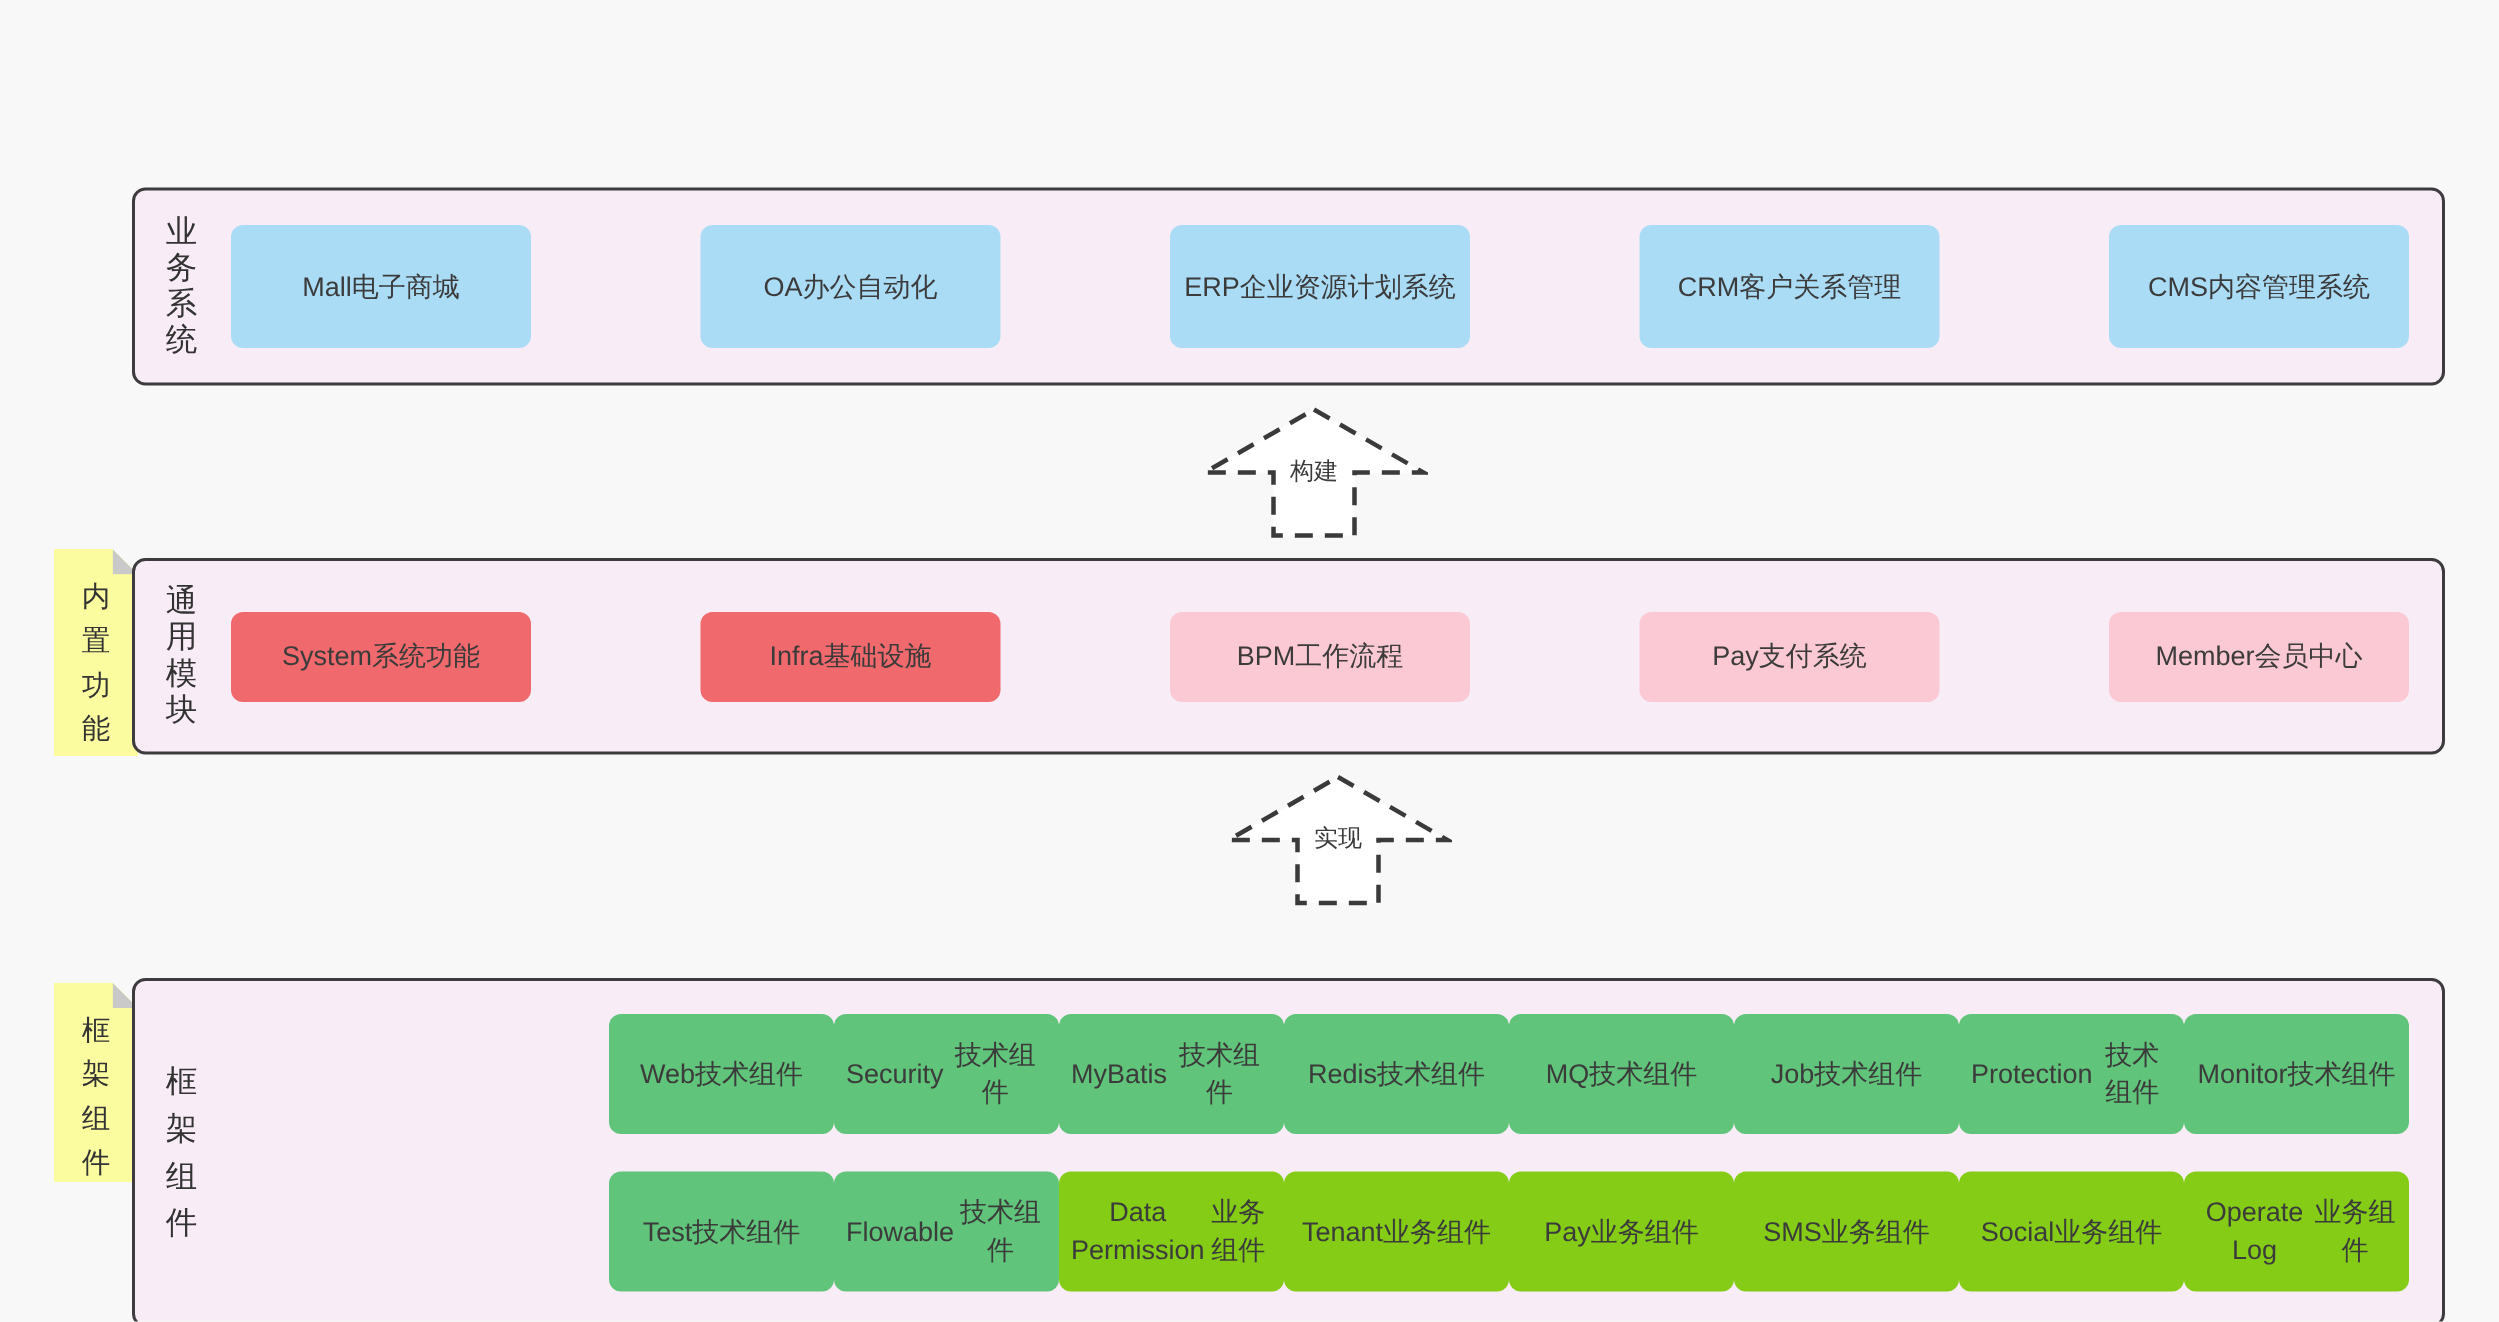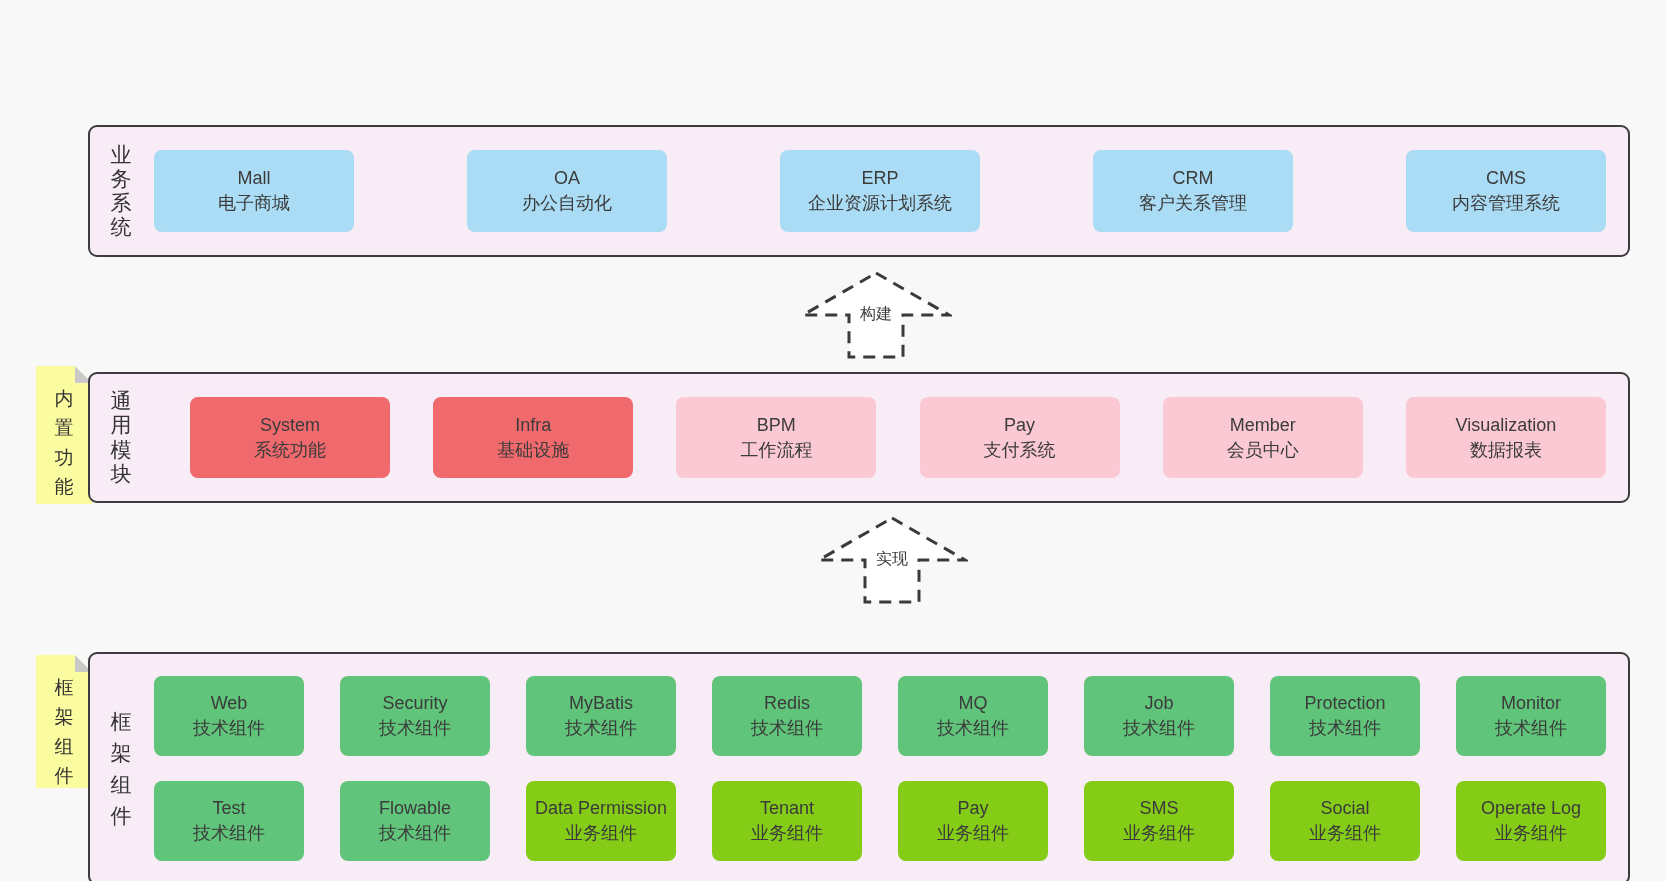--- a/index.html
+++ b/index.html
@@ -49,35 +49,35 @@
     align-items: center;
     padding: 0 22px 0 18px;
   }
   .grid {
     flex: 1;
     display: flex;
     flex-direction: column;
     gap: 25px;
     padding: 0 22px 0 18px;
   }
-  .grid .row { display: flex; justify-content: space-between; }
+  .grid .row { display: flex; justify-content: flex-end; }
 
   .box {
     display: flex;
-    flex-direction: column;
+    flex-direction: row;
     justify-content: center;
     align-items: center;
     text-align: center;
     border-radius: 8px;
     font-size: 18px;
     line-height: 1.38;
     padding: 0 8px;
   }
   .boxes .box { width: 200px; height: 82px; }
-  .layer-modules .boxes .box { height: 81px; margin-left: 36px; }
+  .layer-modules .boxes .box { height: 60px; }
   .grid .box { width: 150px; height: 80px; }
 
   .blue   { background: #abdcf5; }
   .red    { background: #f0696d; }
   .pink   { background: #fbc9d3; }
   .green  { background: #60c47a; }
   .lgreen { background: #84cc16; }
 
   
   .tag {
@@ -187,24 +187,20 @@
       <span>工作流程</span>
     </div>
     <div class="box pink">
       <span>Pay</span>
       <span>支付系统</span>
     </div>
     <div class="box pink">
       <span>Member</span>
       <span>会员中心</span>
     </div>
-    <div class="box pink">
-      <span>Visualization</span>
-      <span>数据报表</span>
-    </div>
   </div>
 </div>
 
 <div class="arrow arrow-implement">
   <svg width="152" height="90" viewBox="0 0 152 90">
     <polygon points="76,3 149,45 103,45 103,87 49,87 49,45 3,45" fill="#ffffff" stroke="#3a3a3a" stroke-width="3" stroke-dasharray="12 8"></polygon>
   </svg>
   <div class="alabel">实现</div>
 </div>
 

